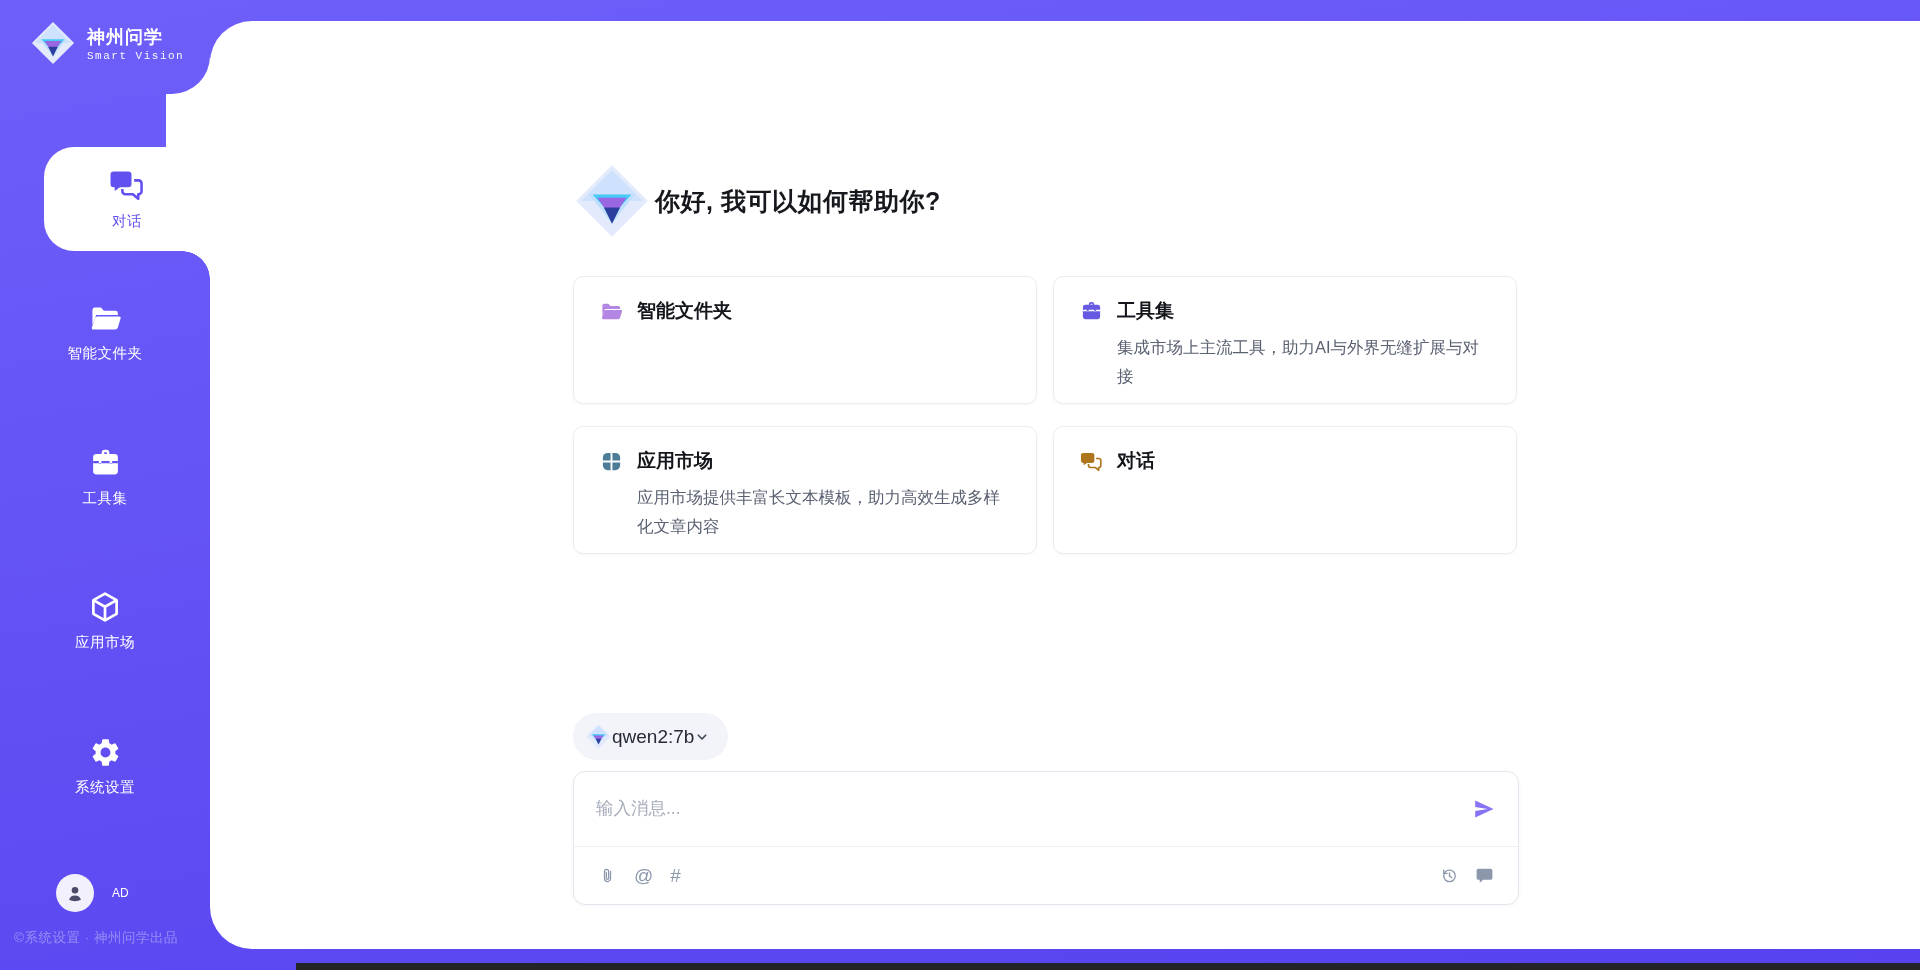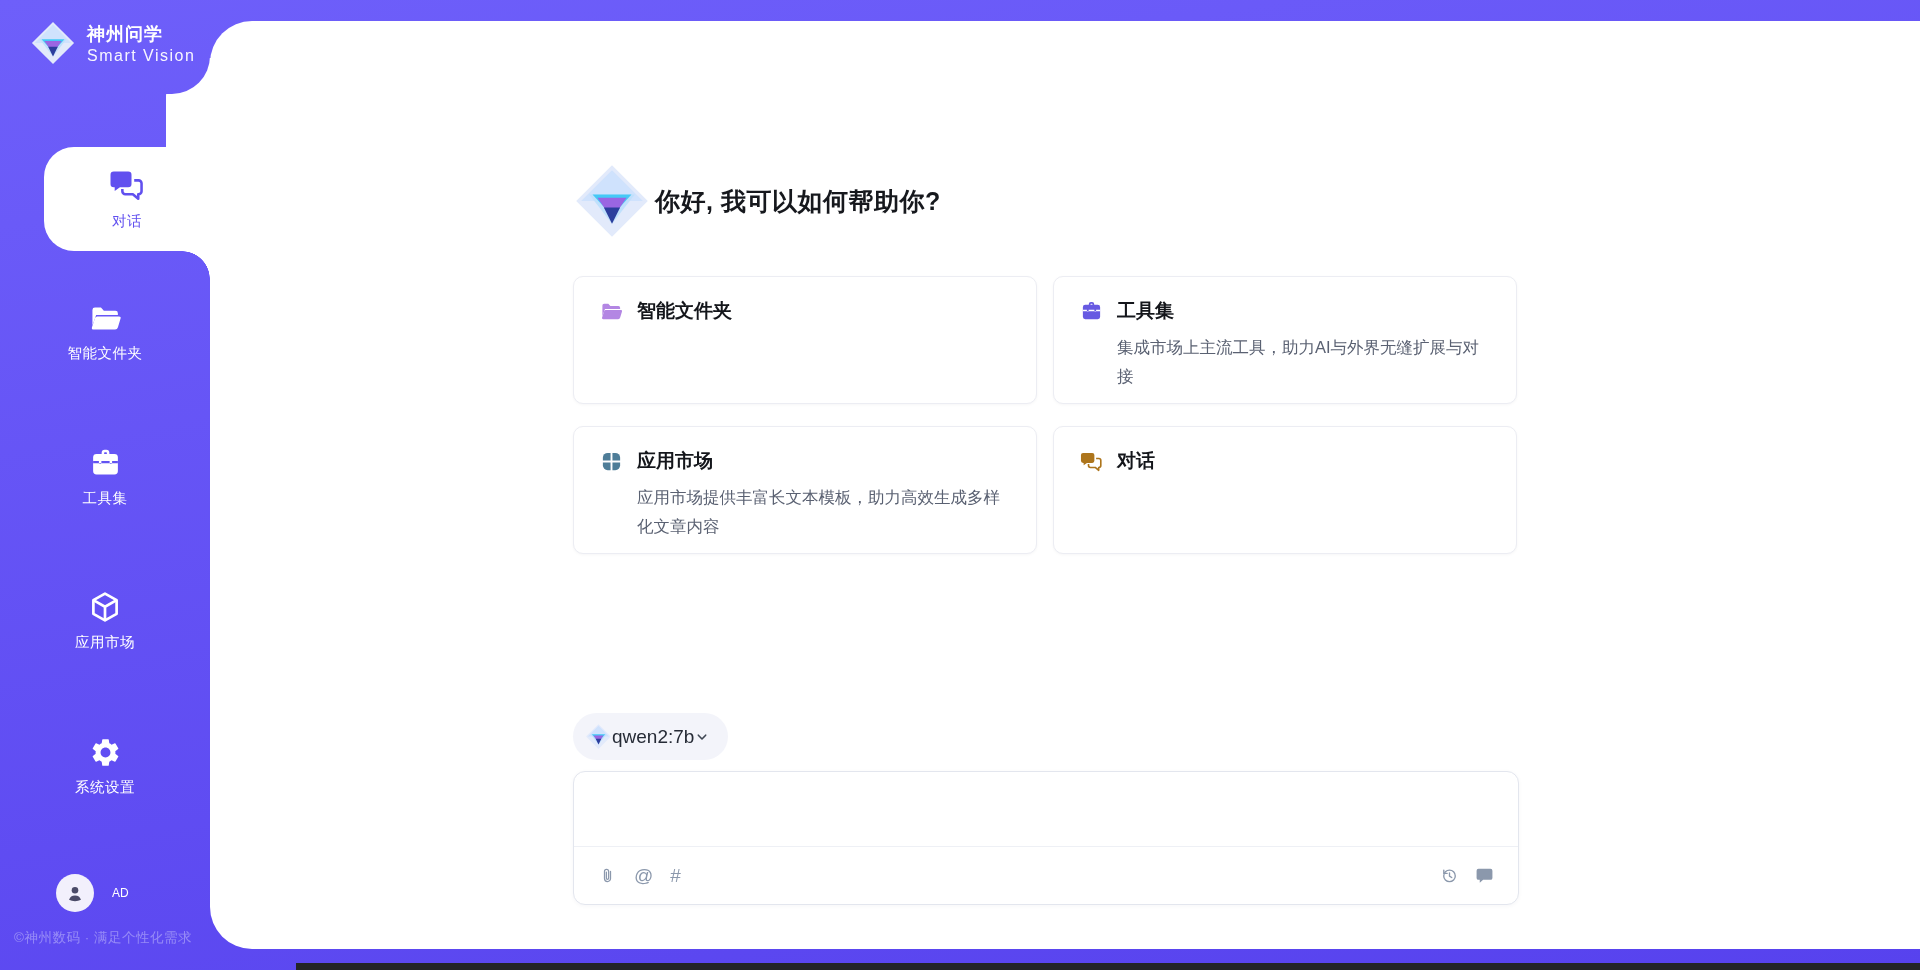--- a/index.html
+++ b/index.html
@@ -15,21 +15,21 @@
   
   .shoulder { position:absolute; left:166px; top:58px; width:46px; height:92px;
               background:#fff; border-top-left-radius:38px; z-index:2; }
   .logo-block { position:absolute; left:0; top:0; width:210px; height:94px;
                 background:linear-gradient(170deg,#6e5ffa 0%,#5742ee 100%);
                 background-size:1920px 970px; background-position:0 0;
                 border-bottom-right-radius:38px; z-index:4;
                 display:flex; align-items:center; gap:11px; padding:0 0 8px 30px; }
   .brand-text { display:flex; flex-direction:column; color:#fff; }
   .brand-name { font-size:18px; font-weight:700; letter-spacing:1px; }
-  .brand-sub  { font-size:16px; margin-top:1px; letter-spacing:1.5px; opacity:.95; }
+  .brand-sub  { font-size:11px; margin-top:1px; letter-spacing:1.5px; opacity:.95;font-family:Liberation Mono, monospace; }
 
   .tab-active { position:absolute; left:44px; top:147px; width:166px; height:104px;
                 background:#fff; border-radius:30px 0 0 30px; z-index:4;
                 display:flex; flex-direction:column; align-items:center; justify-content:center;
                 gap:9px; color:#6150ef; cursor:pointer; }
   .tab-active .nav-label { color:#6150ef; }
   .fillet-below { position:absolute; left:182px; top:251px; width:28px; height:28px;
                   background:radial-gradient(circle at 0 100%, rgba(0,0,0,0) 27.5px, #fff 28px);
                   z-index:4; }
 
@@ -172,21 +172,21 @@
   <div class="user-row">
     <span class="avatar">
       <svg width="22" height="22" viewBox="0 0 24 24">
         <circle cx="12" cy="9" r="3.6" fill="currentColor"></circle>
         <path d="M5.5 19.4a6.8 6.8 0 0 1 13 0c-1.9 1-4.1 1.6-6.5 1.6s-4.6-.6-6.5-1.6z" fill="currentColor"></path>
       </svg>
     </span>
     <span class="user-name">AD</span>
   </div>
 
-  <div class="side-footer">©神州数码 · 满足个性化需求</div>
+  <div class="side-footer">©系统设置 · 神州问学出品</div>
   <div class="bottom-dark"></div>
 
   <div style="position:absolute; left:210px; top:21px; right:0; bottom:21px; z-index:2;">
 
     <div class="greeting">
       <span>
         <svg width="78" height="78">
             <use href="#diamond"></use>
           </svg>
       </span>
@@ -257,20 +257,30 @@
       </span>
       <span class="model-name">qwen2:7b</span>
       <span class="chev">
         <svg width="16" height="16" viewBox="0 0 24 24" fill="none" stroke="currentColor" stroke-width="2.4" stroke-linecap="round" stroke-linejoin="round">
           <path d="M6.5 9.3L12 15l5.5-5.7"></path>
         </svg>
       </span>
     </div>
 
     <div class="composer">
+      <div class="composer-top">
+        <input type="text" placeholder="输入消息..." style="">
+        <button class="send-btn">
+          <span>
+            <svg width="24" height="24" viewBox="0 0 24 24">
+              <path fill="currentColor" d="M3.2 20.6l18.3-8.6L3.2 3.4l.01 6.7 12.5 1.9-12.5 1.9z"></path>
+            </svg>
+          </span>
+        </button>
+      </div>
       <div class="composer-divider"></div>
       <div class="composer-bottom">
         <div class="icon-group">
           <button class="icon-btn">
             <span>
               <svg width="19" height="19" viewBox="0 0 24 24" fill="none" stroke="currentColor" stroke-width="1.6" stroke-linecap="round">
                 <path d="M15.8 6.8v9a3.8 3.8 0 0 1-7.6 0v-9a2.6 2.6 0 0 1 5.2 0v8.6a1.4 1.4 0 0 1-2.8 0V7.6"></path>
               </svg>
             </span>
           </button>

